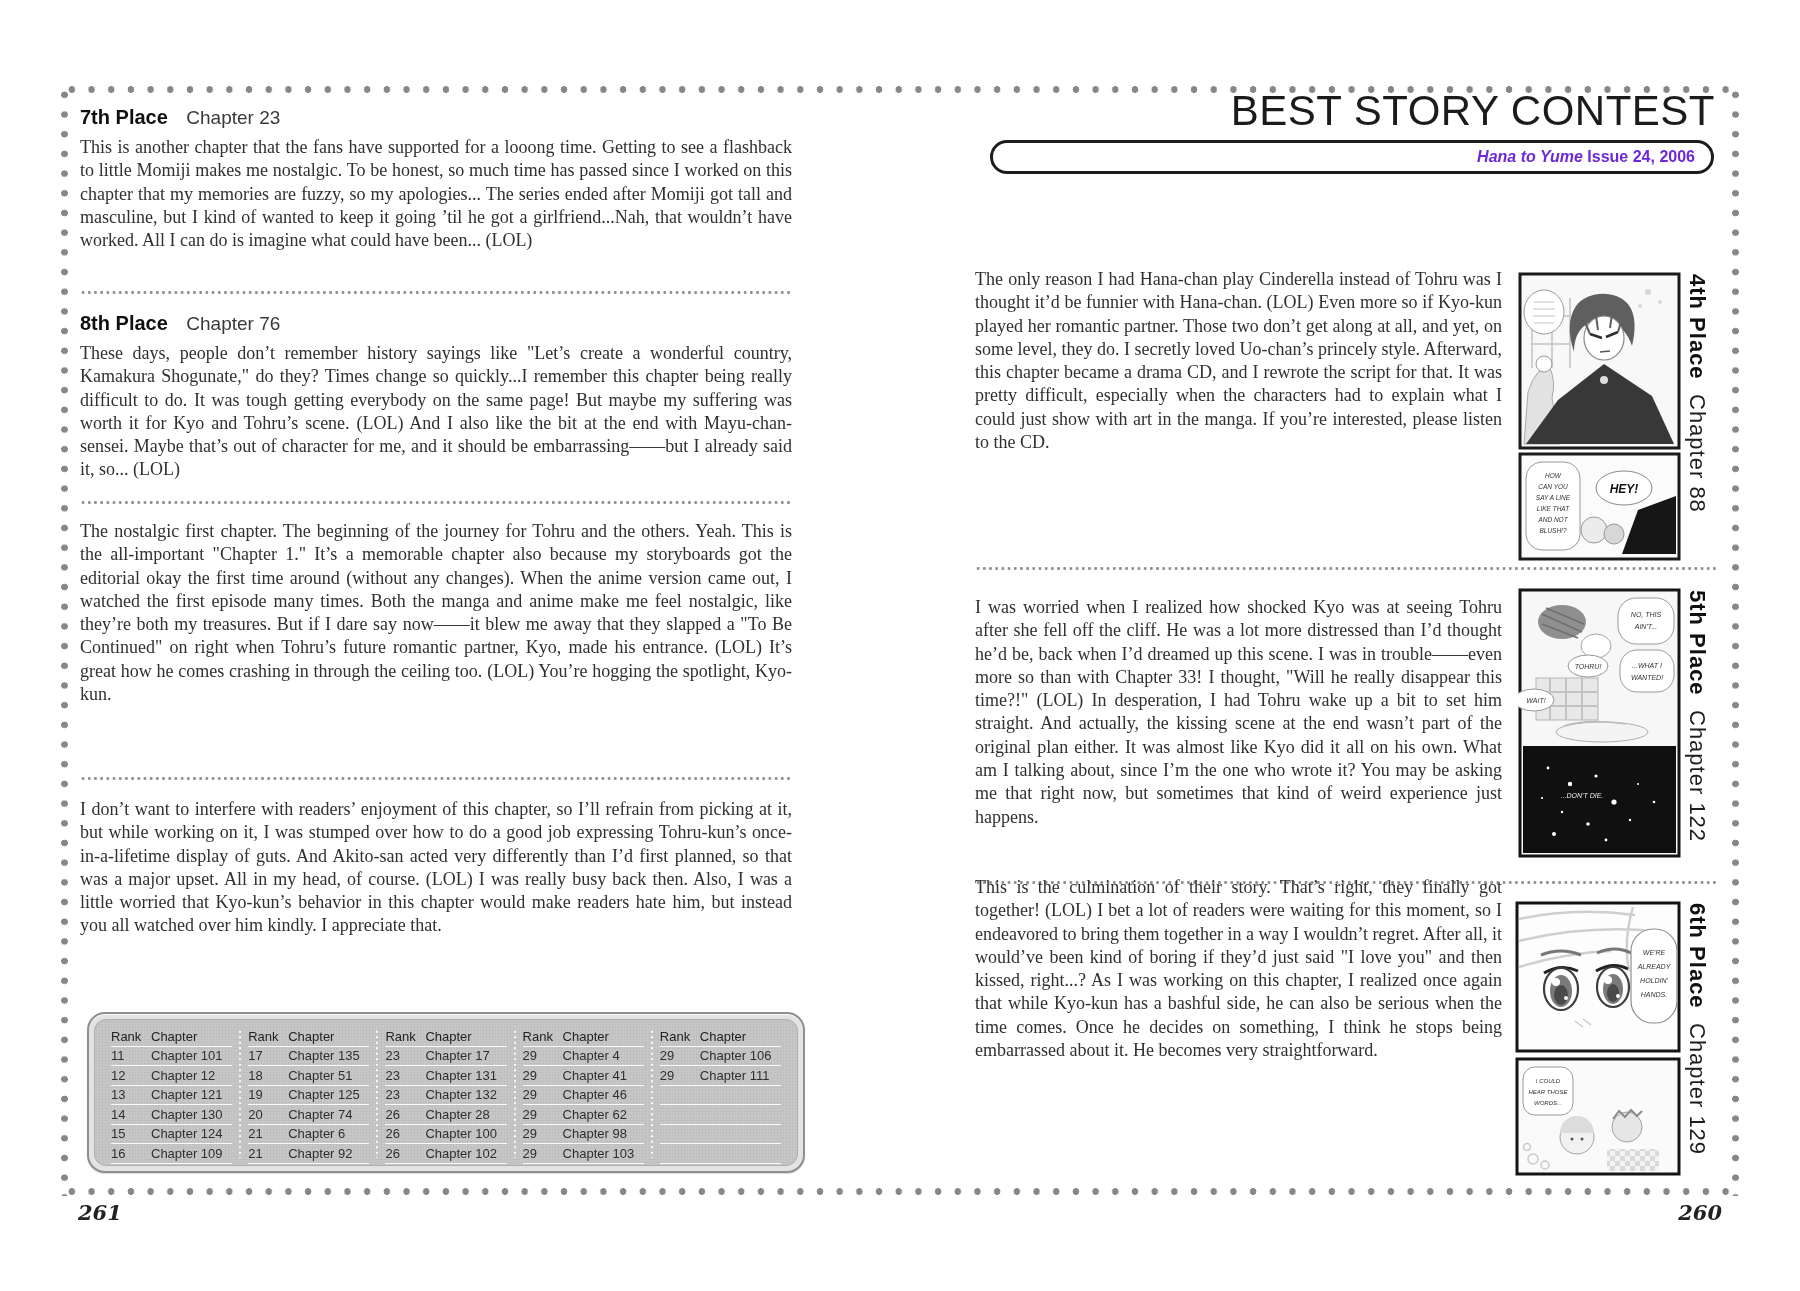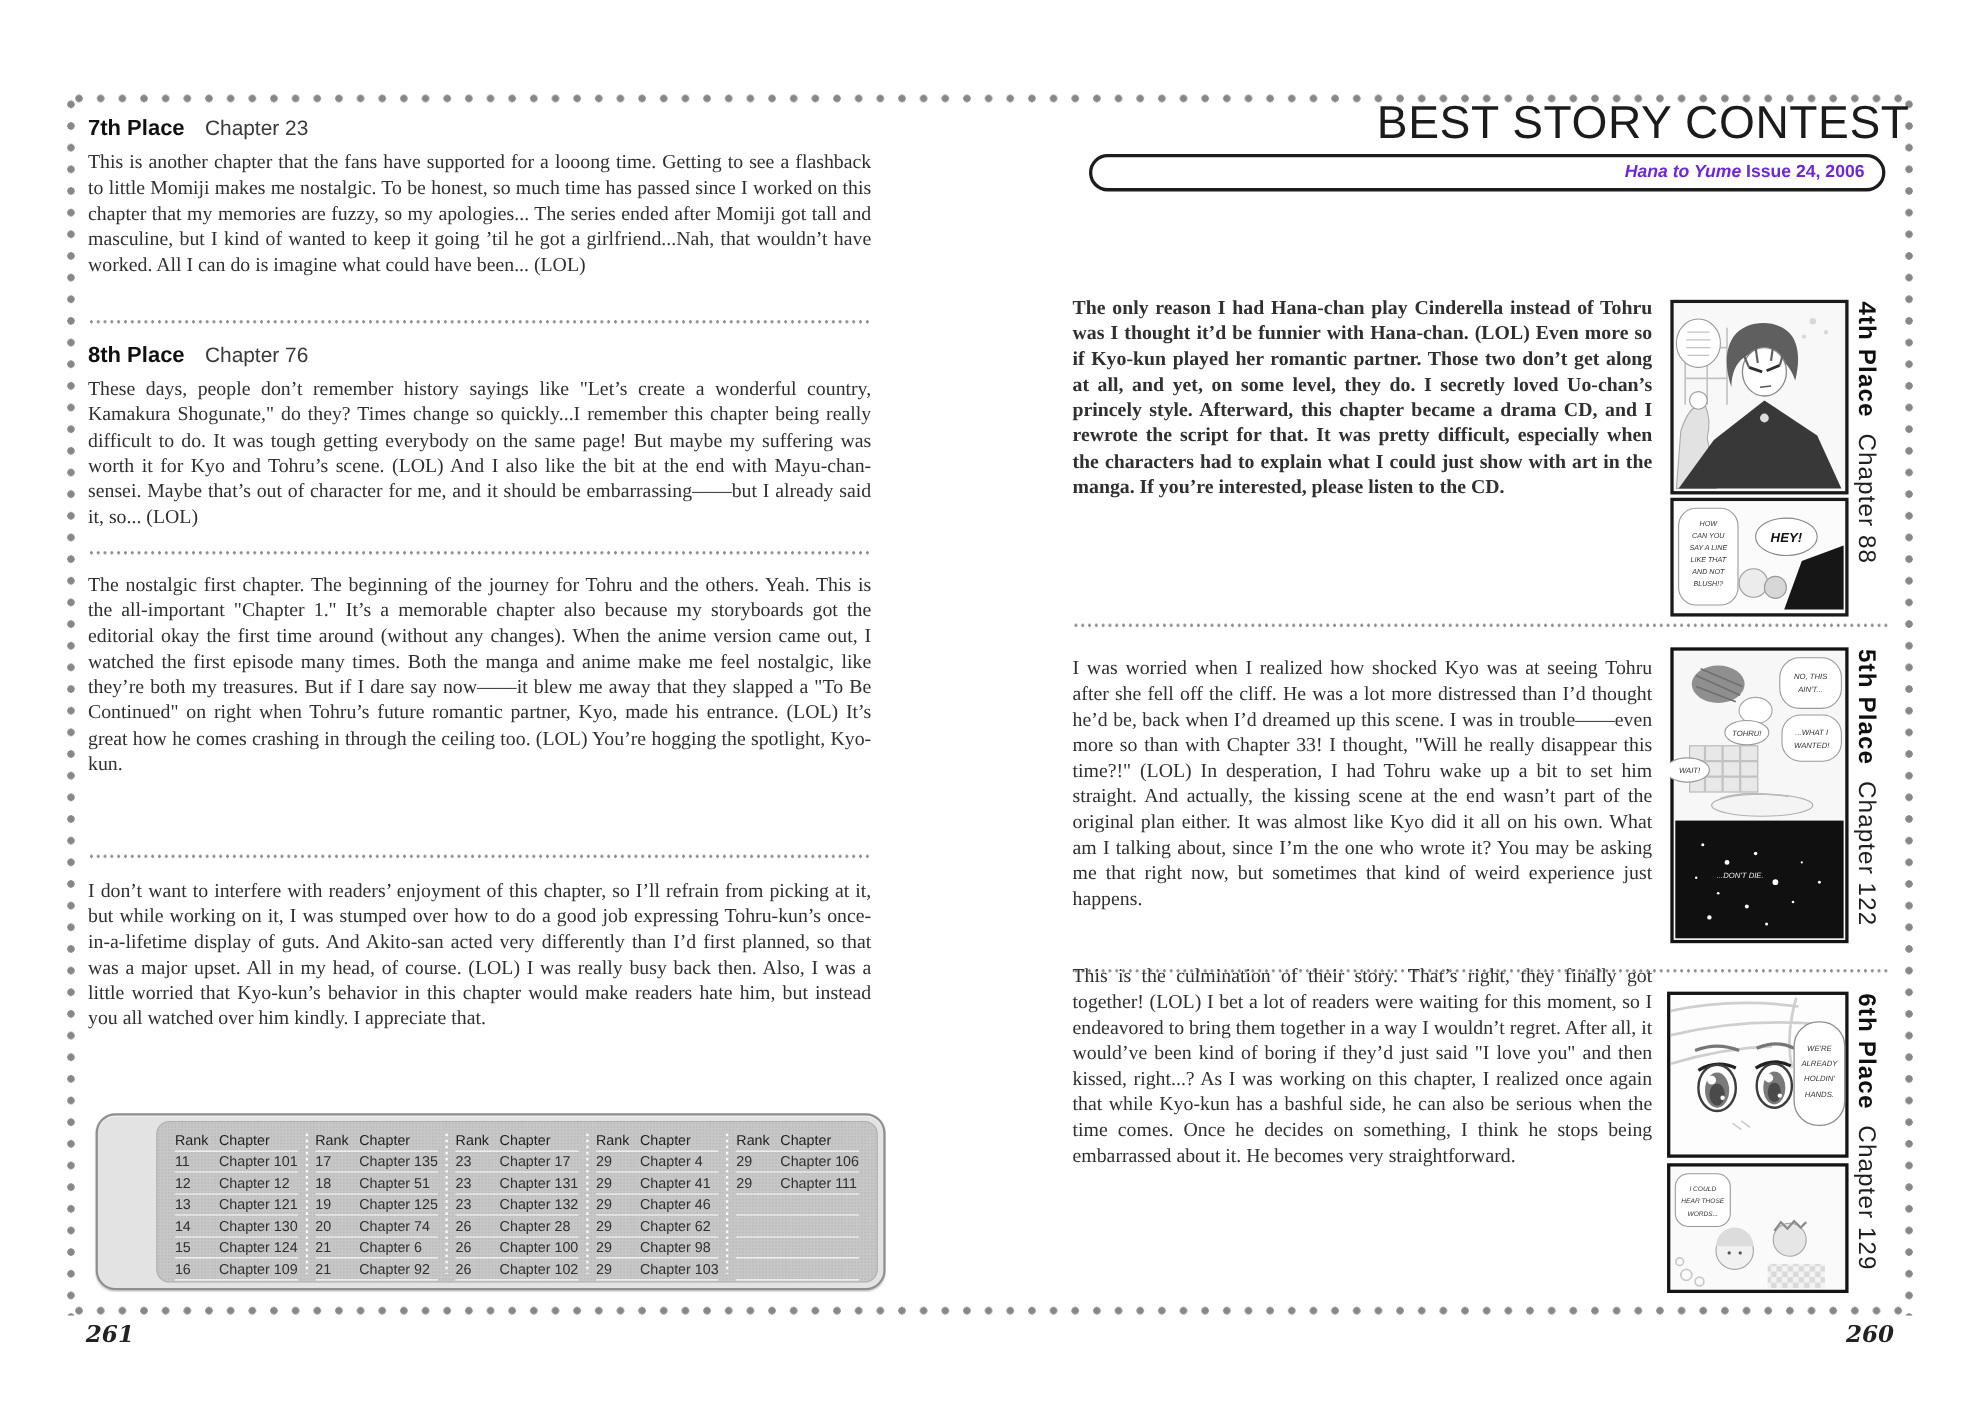--- a/index.html
+++ b/index.html
@@ -20,21 +20,21 @@
     background-size:6.2px 5px;}
 
   .lsec,.rsec{position:absolute;left:80px;width:712px;}
   .rsec{left:975px;width:527px;}
   .lhead{white-space:nowrap;margin:0 0 7px 0;}
   .lhead .place{font-weight:bold;font-size:20px;color:#101010;}
   .lhead .chap{font-size:19px;color:#3a3a3a;margin-left:14px;}
   .body-text{font-family:"Liberation Serif",serif;font-size:18px;line-height:23.3px;
     text-align:justify;color:#303030;margin:0;}
 
-  .contest-title{position:absolute;top:88px;left:996px;width:740px;text-align:right;
+  .contest-title{position:absolute;top:88px;left:975px;width:740px;text-align:right;
     font-size:42px;line-height:46px;font-weight:normal;color:#1b1b1b;letter-spacing:.5px;}
   .issue-pill{position:absolute;left:990px;top:140px;width:724px;height:34px;
     box-sizing:border-box;border:3px solid #1c1c1c;border-radius:18px;
     text-align:right;font-size:16px;font-weight:bold;line-height:28px;padding-right:16px;color:#6d28d9;}
   .issue-name{font-style:italic;}
 
   .vlabel{position:absolute;writing-mode:vertical-rl;font-size:22px;color:#0f0f0f;
     letter-spacing:1px;white-space:nowrap;}
   .vlabel .vplace{font-weight:bold;}
   .vlabel .vchap{font-weight:normal;color:#1e1e1e;margin-inline-start:14px;}
@@ -45,21 +45,21 @@
   .pageno{position:absolute;top:1200px;font-family:"DejaVu Serif","Liberation Serif",serif;
     font-weight:bold;font-style:italic;font-size:21px;color:#222;}
 
   
   .rank-table{position:absolute;left:87px;top:1012px;width:718px;height:161px;
     box-sizing:border-box;border:2px solid #8f8f8f;border-radius:18px;background:#e3e3e3;
     padding:5px;box-shadow:inset 0 1px 0 #f7f7f7, 0 1px 1px rgba(0,0,0,.15);}
   .rank-inner{height:100%;box-sizing:border-box;border-radius:12px;border:1px solid #aeaeae;
     background-color:#c7c7c7;
     background-image:radial-gradient(#bcbcbc 0.9px,rgba(0,0,0,0) 1.1px);
-    background-size:3px 3px;display:flex;padding:7px 10px 5px 10px;margin-left:48px;}
+    background-size:3px 3px;display:flex;padding:7px 10px 5px 10px;}
   .rcol{flex:1;padding:0 6px;min-width:0;}
   .col-div{width:2px;margin:2px 1px;
     background-image:radial-gradient(circle,#ffffff 1.05px,rgba(0,0,0,0) 1.3px);
     background-size:2px 5.5px;}
   .rrow{display:flex;height:18.5px;align-items:center;
     border-bottom:1.6px solid rgba(255,255,255,.92);
     font-size:13px;color:#2f2f2f;}
   .rrow .rk{width:40px;flex:0 0 40px;}
   .rrow .ch{flex:1;white-space:nowrap;overflow:hidden;}
   .rhead{color:#222;}
@@ -248,21 +248,21 @@
       </div>
   </div>
 
   <div class="pageno" style="left:78px;">261</div>
 
   <h1 class="contest-title" style="margin:0;">BEST STORY CONTEST</h1>
   <div class="issue-pill">
     <span class="issue-name">Hana to Yume</span><span> Issue 24, 2006</span>
   </div>
 
-  <section class="rsec" style="top:268px;font-weight:bold;">
+  <section class="rsec" style="top:268px;">
     <p class="body-text">The only reason I had Hana-chan play Cinderella instead of Tohru was I thought it’d be funnier with Hana-chan. (LOL) Even more so if Kyo-kun played her romantic partner. Those two don’t get along at all, and yet, on some level, they do. I secretly loved Uo-chan’s princely style. Afterward, this chapter became a drama CD, and I rewrote the script for that. It was pretty difficult, especially when the characters had to explain what I could just show with art in the manga. If you’re interested, please listen to the CD.</p>
   </section>
   <div class="fdiv" style="left:975px;top:566px;width:743px;"></div>
   <section class="rsec" style="top:596px;">
     <p class="body-text">I was worried when I realized how shocked Kyo was at seeing Tohru after she fell off the cliff. He was a lot more distressed than I’d thought he’d be, back when I’d dreamed up this scene. I was in trouble——even more so than with Chapter 33! I thought, "Will he really disappear this time?!" (LOL) In desperation, I had Tohru wake up a bit to set him straight. And actually, the kissing scene at the end wasn’t part of the original plan either. It was almost like Kyo did it all on his own. What am I talking about, since I’m the one who wrote it? You may be asking me that right now, but sometimes that kind of weird experience just happens.</p>
   </section>
   <div class="fdiv" style="left:975px;top:880px;width:743px;"></div>
   <section class="rsec" style="top:876px;">
     <p class="body-text">This is the culmination of their story. That’s right, they finally got together! (LOL) I bet a lot of readers were waiting for this moment, so I endeavored to bring them together in a way I wouldn’t regret. After all, it would’ve been kind of boring if they’d just said "I love you" and then kissed, right...? As I was working on this chapter, I realized once again that while Kyo-kun has a bashful side, he can also be serious when the time comes. Once he decides on something, I think he stops being embarrassed about it. He becomes very straightforward.</p>
   </section>

